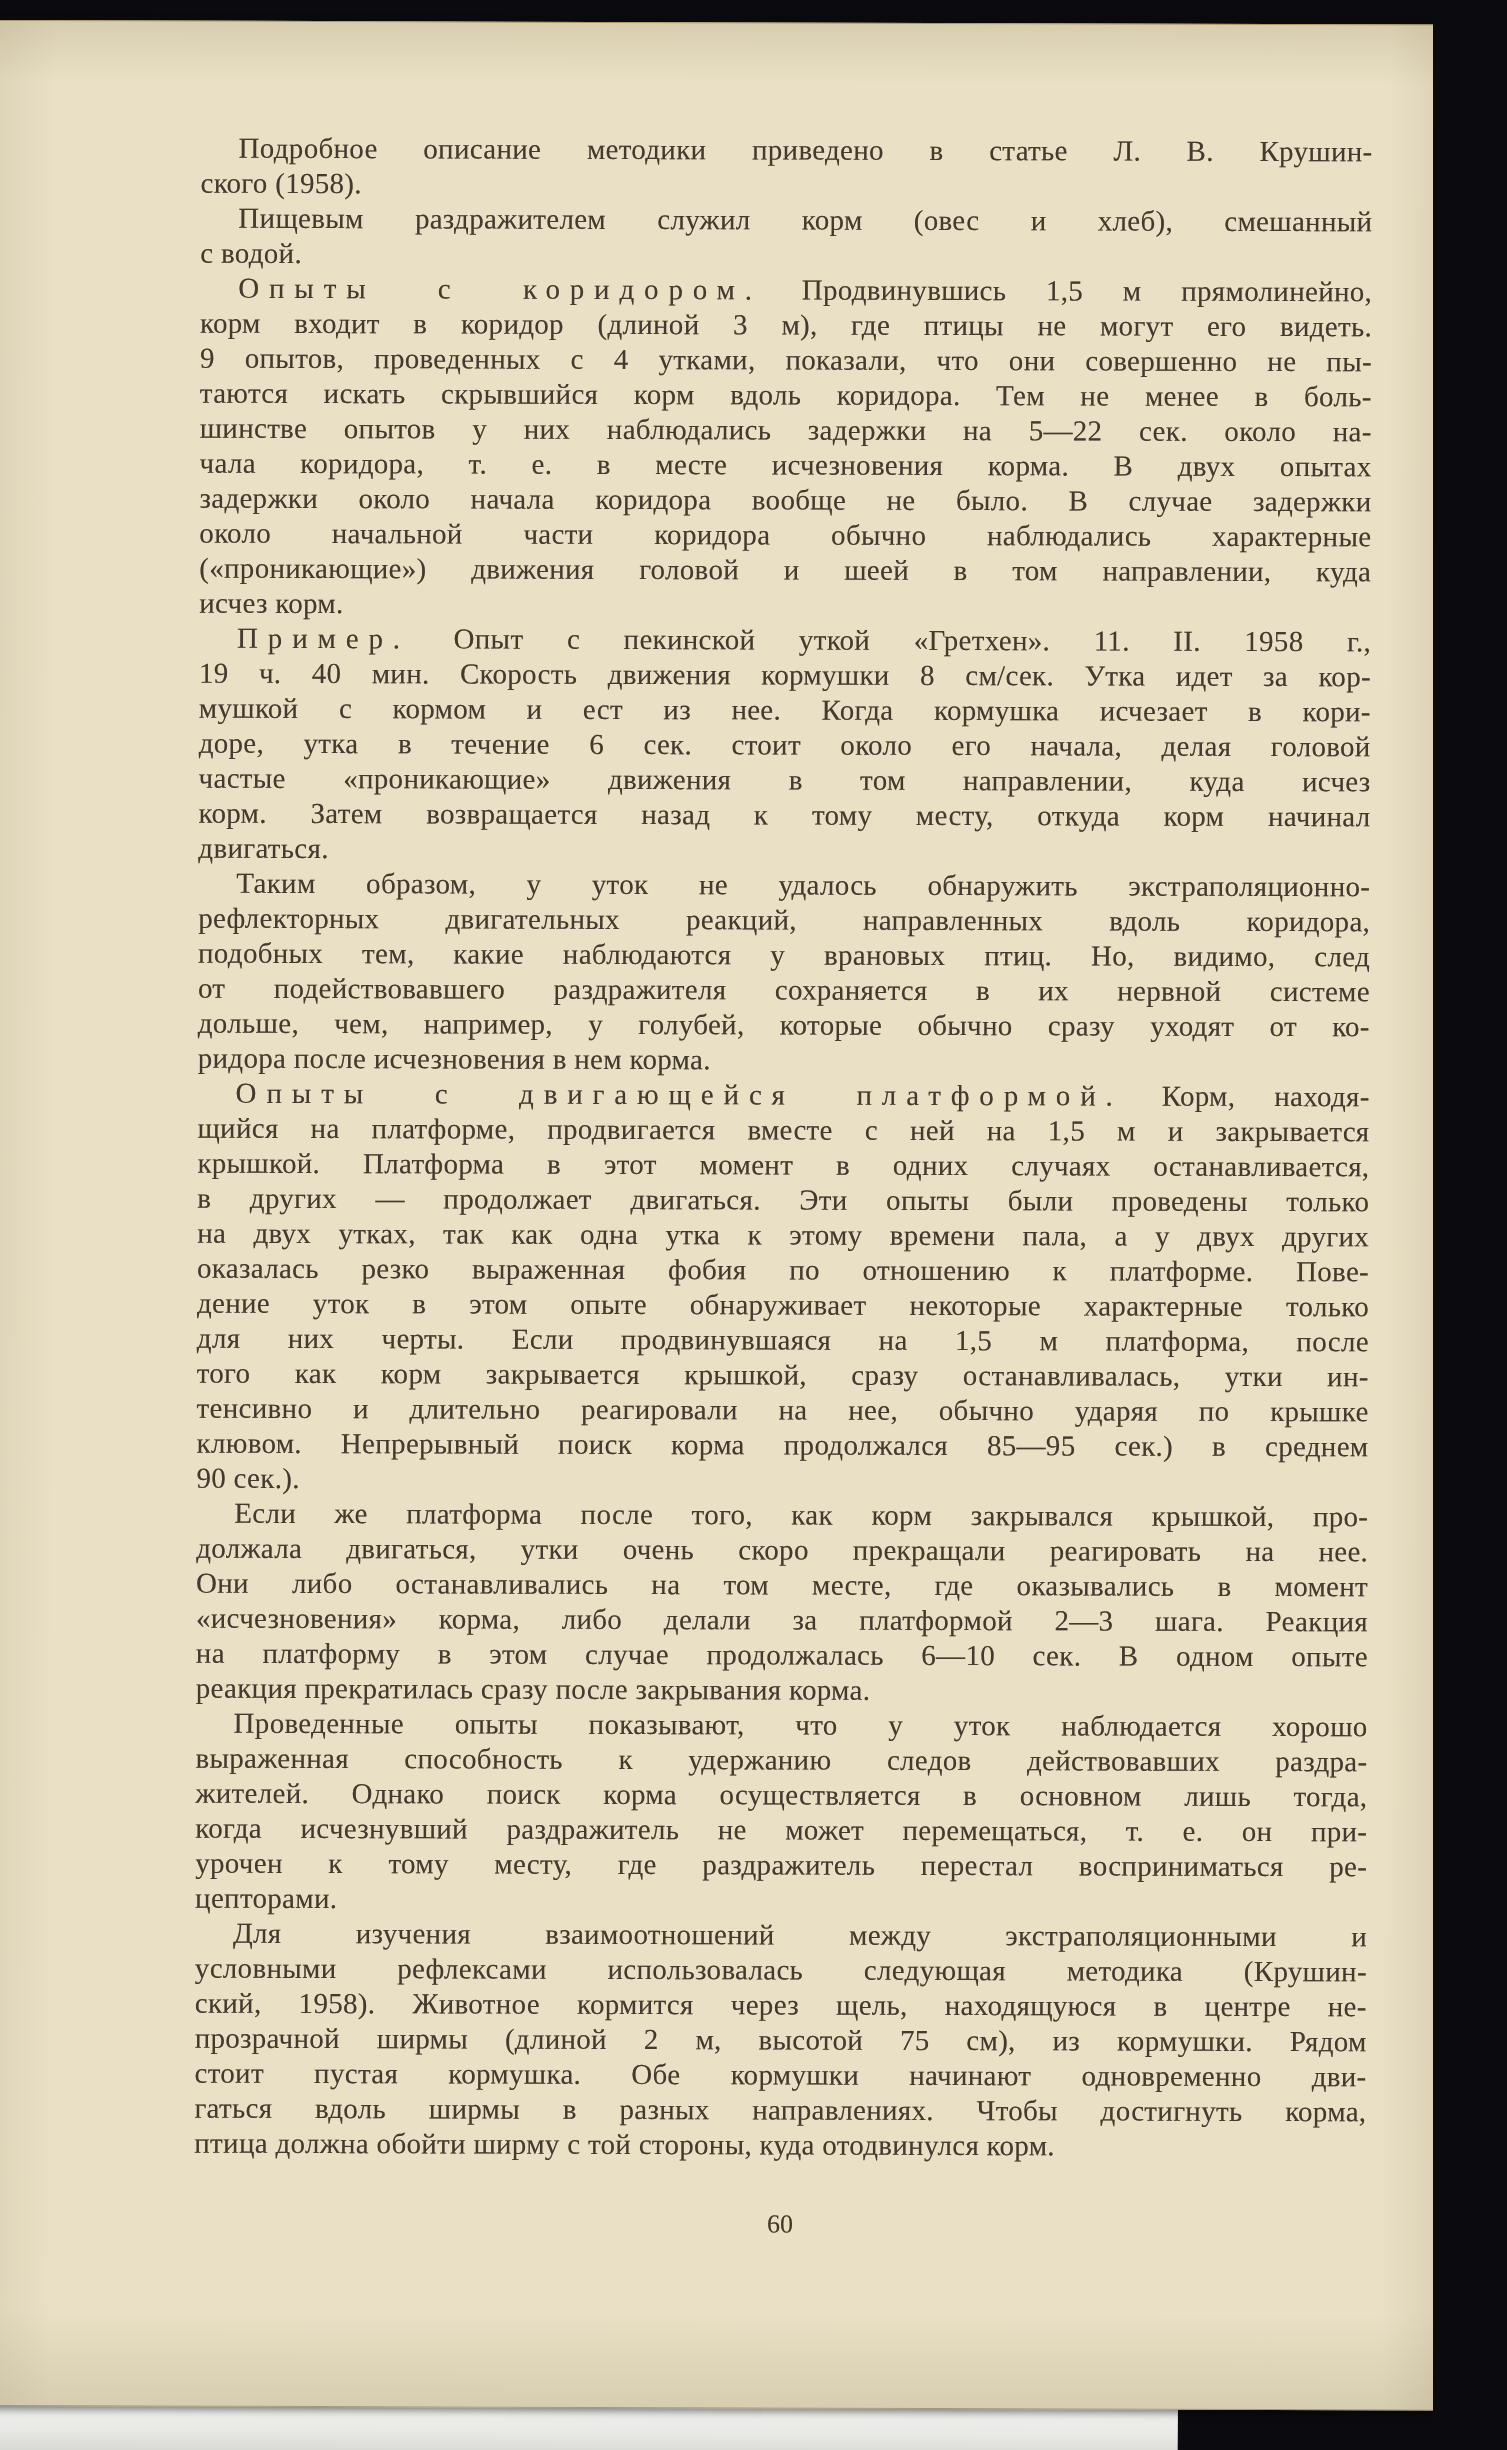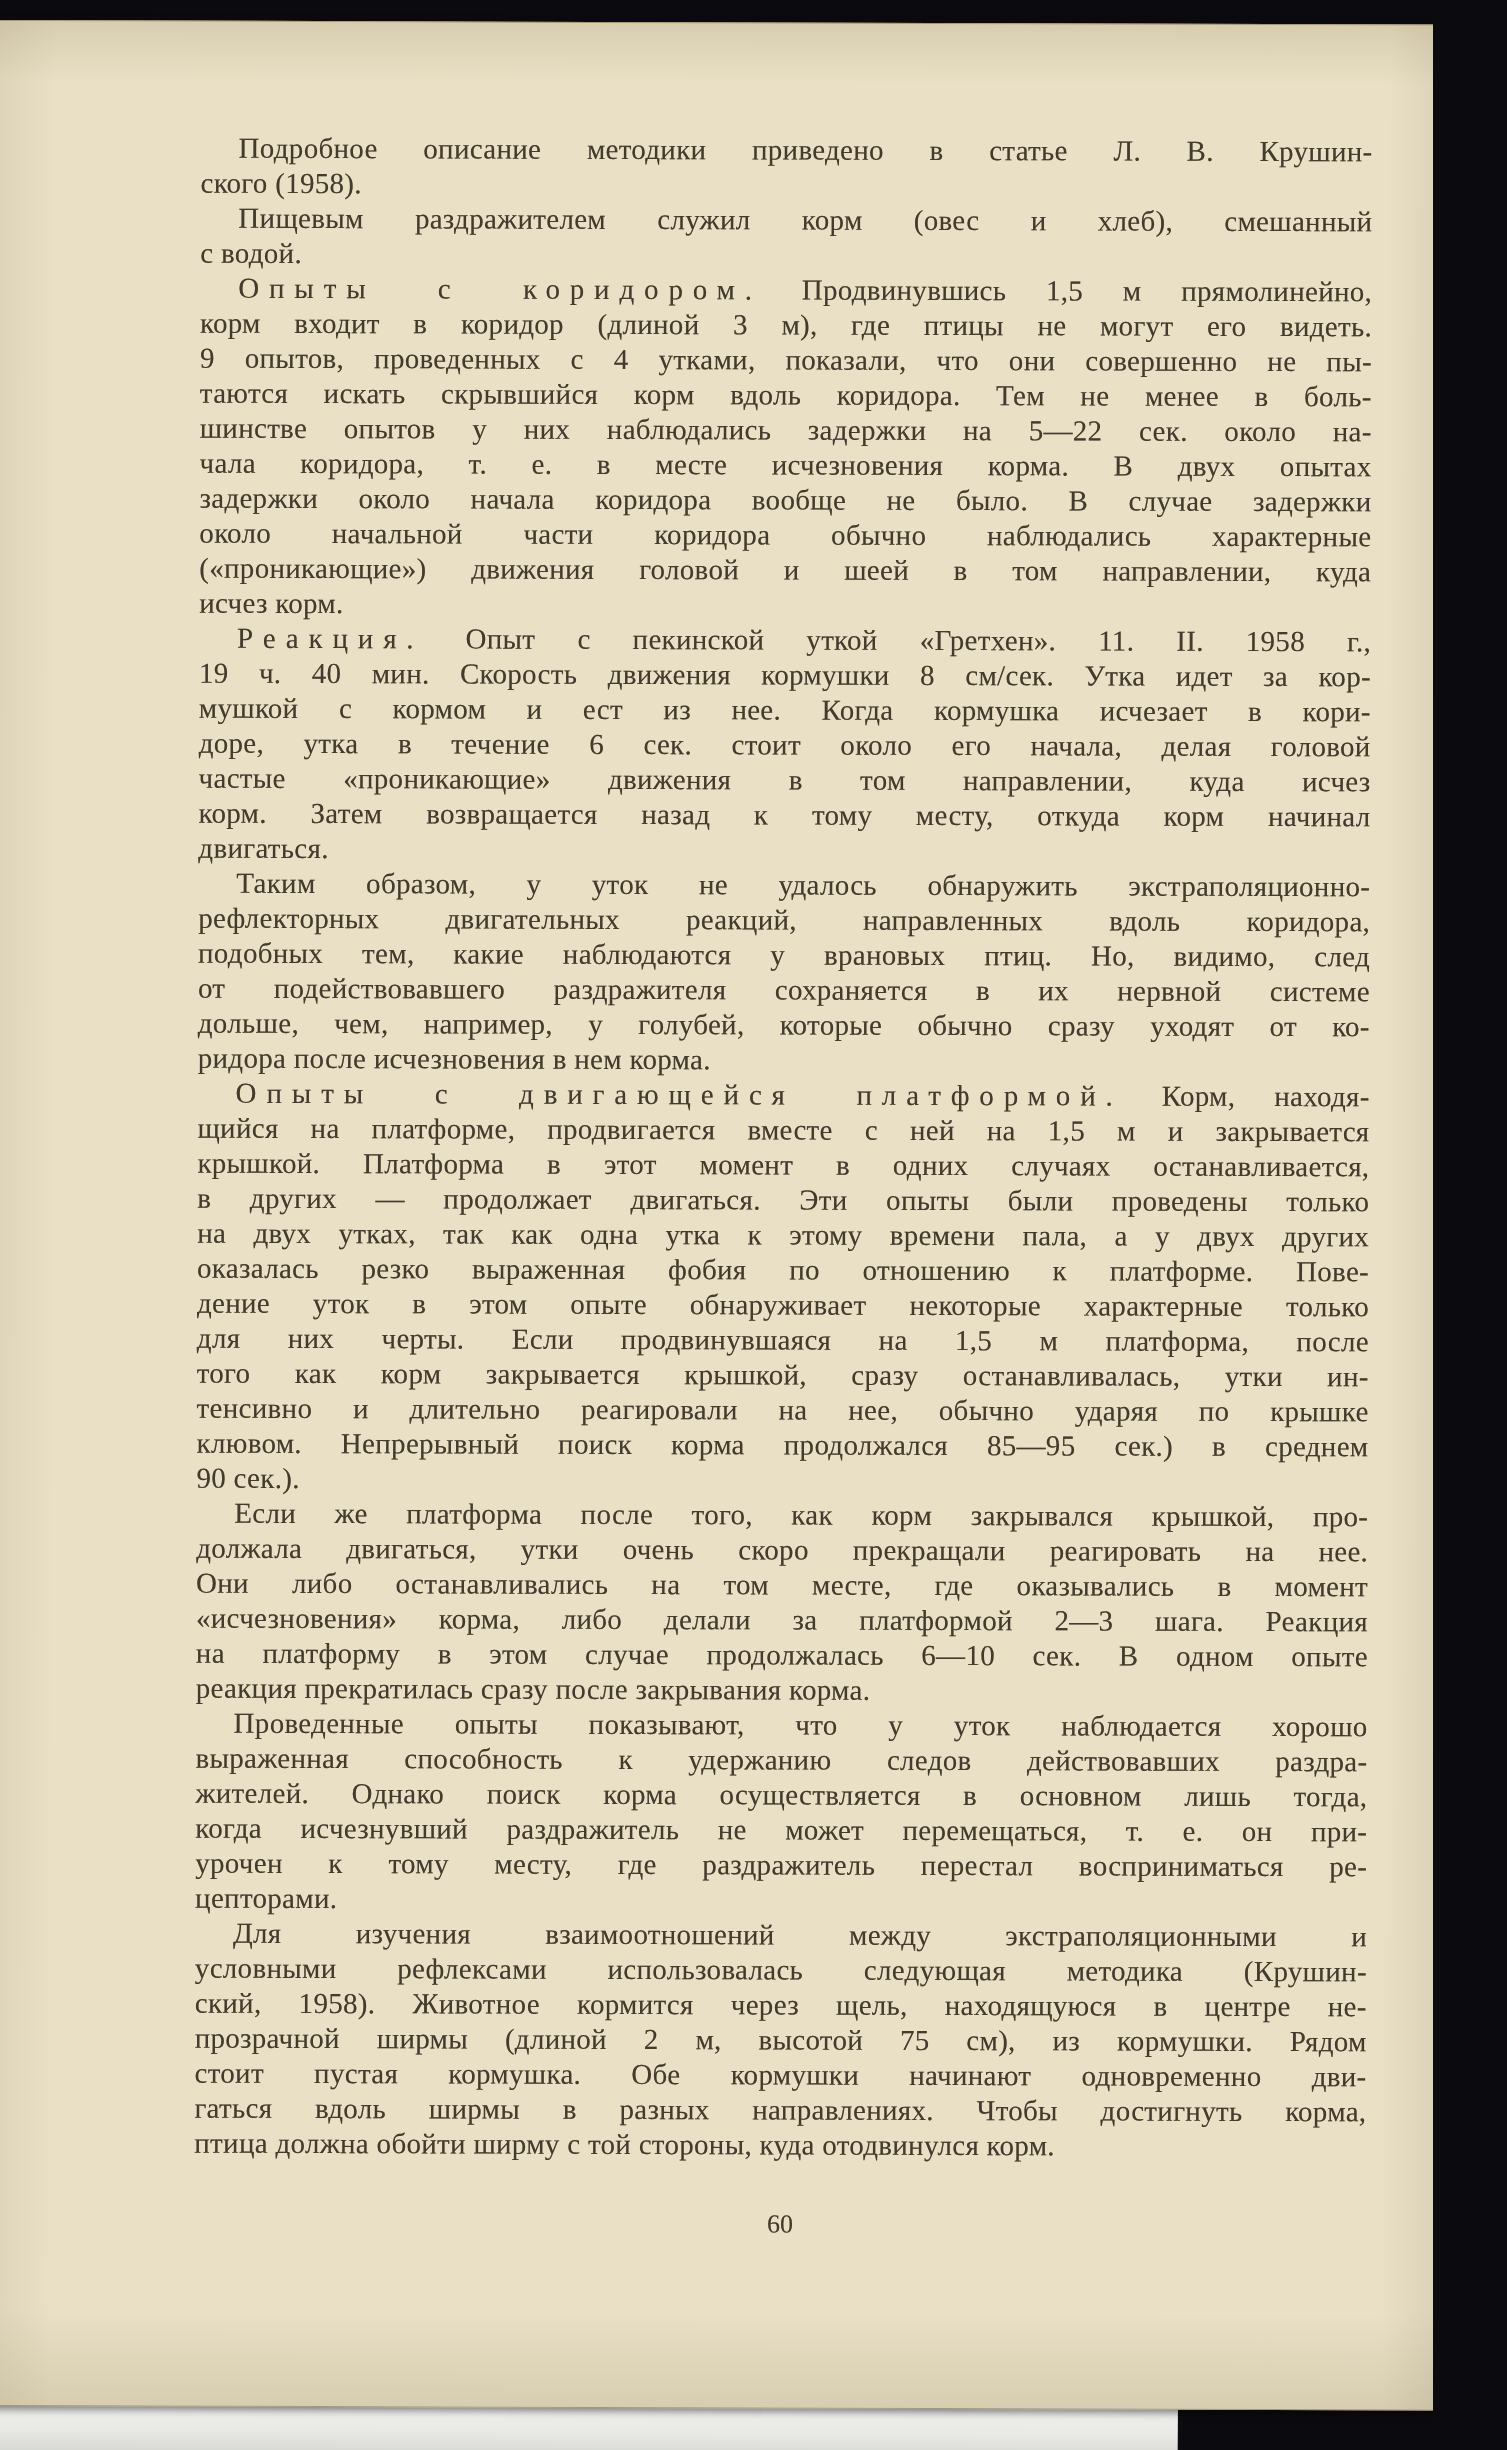--- a/index.html
+++ b/index.html
@@ -111,21 +111,21 @@
           <div class="line">9 опытов, проведенных с 4 утками, показали, что они совершенно не пы-</div>
           <div class="line">таются искать скрывшийся корм вдоль коридора. Тем не менее в боль-</div>
           <div class="line">шинстве опытов у них наблюдались задержки на 5—22 сек. около на-</div>
           <div class="line">чала коридора, т. е. в месте исчезновения корма. В двух опытах</div>
           <div class="line">задержки около начала коридора вообще не было. В случае задержки</div>
           <div class="line">около начальной части коридора обычно наблюдались характерные</div>
           <div class="line">(«проникающие») движения головой и шеей в том направлении, куда</div>
           <div class="line para-end">исчез корм.</div>
         </div>
         <div class="paragraph">
-          <div class="line first"><span class="sperr">Реакция.</span> Опыт с пекинской уткой «Гретхен». 11. II. 1958 г.,</div>
+          <div class="line first"><span class="sperr">Пример.</span> Опыт с пекинской уткой «Гретхен». 11. II. 1958 г.,</div>
           <div class="line">19 ч. 40 мин. Скорость движения кормушки 8 см/сек. Утка идет за кор-</div>
           <div class="line">мушкой с кормом и ест из нее. Когда кормушка исчезает в кори-</div>
           <div class="line">доре, утка в течение 6 сек. стоит около его начала, делая головой</div>
           <div class="line">частые «проникающие» движения в том направлении, куда исчез</div>
           <div class="line">корм. Затем возвращается назад к тому месту, откуда корм начинал</div>
           <div class="line para-end">двигаться.</div>
         </div>
         <div class="paragraph">
           <div class="line first">Таким образом, у уток не удалось обнаружить экстраполяционно-</div>
           <div class="line">рефлекторных двигательных реакций, направленных вдоль коридора,</div>

